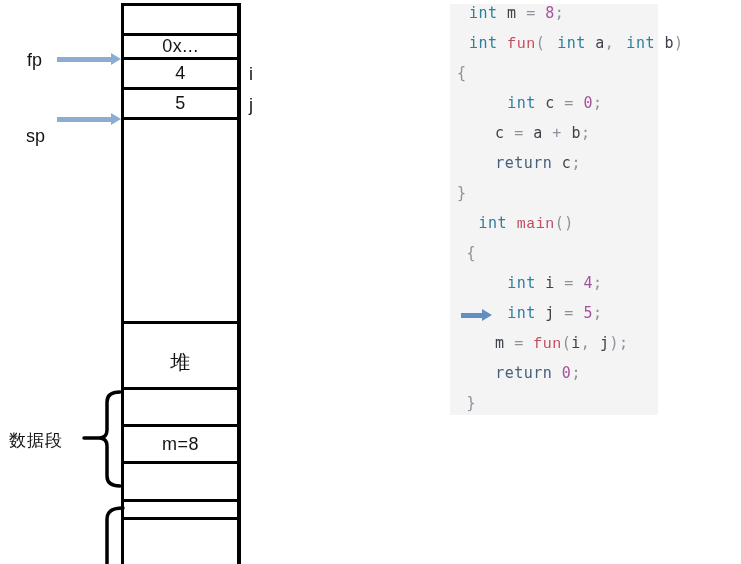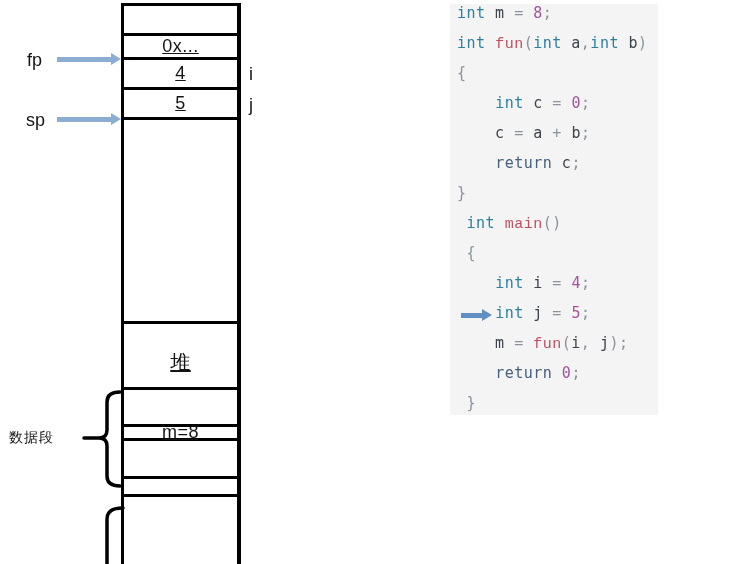--- a/index.html
+++ b/index.html
@@ -9,34 +9,34 @@
   }
 
   
   .stack-col{
     position:absolute;left:121px;top:3px;width:120px;height:640px;
     border:3px solid #000;border-right-width:4px;box-sizing:border-box;background:#fff;
   }
   .cell{
     box-sizing:border-box;border-bottom:3px solid #000;
     display:flex;align-items:center;justify-content:center;
-    font-size:18px;color:#141414;letter-spacing:0.5px;text-decoration:underline;
+    font-size:18px;color:#141414;letter-spacing:0.5px;
   }
   .cell:last-child{border-bottom:none;}
   .c0{height:30px}.c1{height:24px}.c2{height:30px}.c3{height:30px}
   .c4{height:204px}.c5{height:66px;padding-top:14px;font-size:20px}
-  .c6{height:37px}.c7{height:14px}.c8{height:38px}.c9{height:18px}.c10{height:100px}
+  .c6{height:37px}.c7{height:37px}.c8{height:38px}.c9{height:18px}.c10{height:100px}
 
   
   .lbl{position:absolute;font-size:18px;color:#141414;}
   .lbl-fp{left:27px;top:50px;text-align:right;}
-  .lbl-sp{left:26px;top:110px;}
+  .lbl-sp{left:26px;top:126px;}
   .lbl-i{left:249px;top:64px;}
   .lbl-j{left:249px;top:95px;}
-  .lbl-dataseg{left:9px;top:429px;font-size:14px;letter-spacing:1px;}
+  .lbl-dataseg{left:9px;top:429px;font-size:17px;letter-spacing:1px;}
 
   
   .arrow{position:absolute;height:13px;}
   .arrow .bar{position:absolute;left:0;right:9px;top:4px;height:5px;background:var(--pointer-arrow);}
   .arrow .head{
     position:absolute;right:0;top:0;width:0;height:0;
     border-left:10px solid var(--pointer-arrow);
     border-top:6.5px solid transparent;border-bottom:6.5px solid transparent;
   }
   .arrow-fp{left:57px;top:53px;width:64px;}
@@ -54,21 +54,21 @@
   .code-bg{
     position:absolute;left:450px;top:4px;width:208px;height:411px;
     background:var(--code-bg);
   }
   .code{
     position:absolute;left:450px;top:-2px;width:208px;
     font-family:"DejaVu Sans Mono",monospace;font-size:15px;line-height:30px;
     letter-spacing:0.5px;white-space:pre;
   }
   .code-line{height:30px;padding-left:7px;}
-  .tk{color:var(--keyword);}
+  .tk{color:var(--keyword);margin-left:12px;}
   .tf{color:var(--function);font-family:Liberation Mono, monospace;}
   .tn{color:var(--number);}
   .to{color:var(--operator);}
   .tp{color:var(--plain);}
   .tr{color:var(--return-keyword);}
 </style>
 </head>
 <body>
 
 <div class="stack-col">

